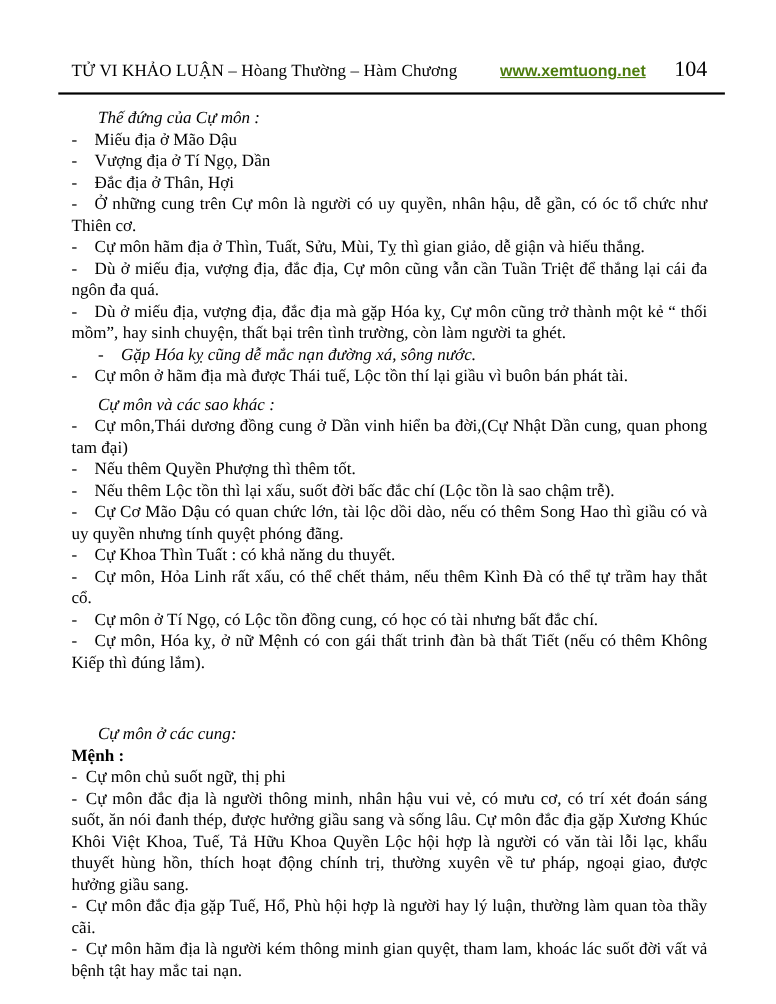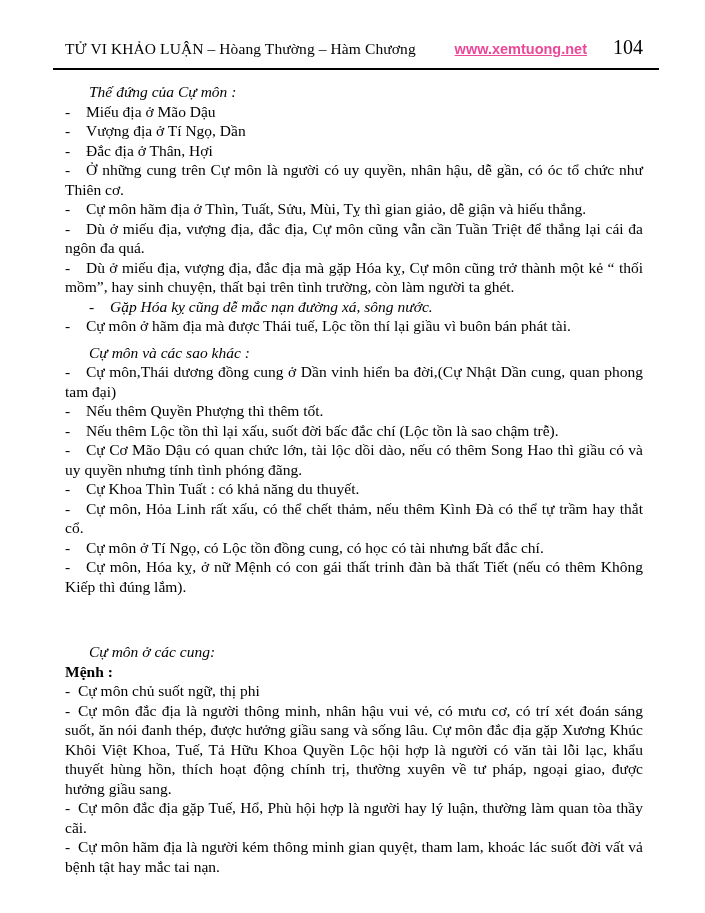--- a/index.html
+++ b/index.html
@@ -11,39 +11,39 @@
     width: 705px;
     height: 913px;
     overflow: hidden;
     font-family: "Liberation Serif", "DejaVu Serif", serif;
     color: #000000;
   }
   .page {
     box-sizing: border-box;
     width: 705px;
     height: 828px;
-    padding: 38px 62px 0 65px;
+    padding: 54px 62px 0 65px;
   }
   
   .header {
     display: flex;
     align-items: baseline;
     font-size: 15.5px;
     line-height: 19px;
     white-space: nowrap;
   }
   .header-title {
     flex: 1 1 auto;
     letter-spacing: 0.1px;
   }
   .header-link {
     font-family: "Liberation Sans", "DejaVu Sans", sans-serif;
     font-weight: bold;
     font-size: 14.5px;
-    color: #ec4899;
+    color: #4d7c0f;
     text-decoration: underline;
     margin-right: 26px;
     cursor: pointer;
   }
   .header-page {
     font-size: 20px;
   }
   .rule {
     border: none;
     border-top: 2px solid #000000;
@@ -108,21 +108,21 @@
     <p class="para b"><span class="dash">-</span><span class="txt">Cự môn ở hãm địa mà được Thái tuế, Lộc tồn thí lại giầu vì buôn bán phát tài.</span></p>
 
     <p class="para it sp-sm"><span class="txt">Cự môn và các sao khác :</span></p>
 
     <p class="para b"><span class="dash">-</span><span class="txt">Cự môn,Thái dương đồng cung ở Dần vinh hiển ba đời,(Cự Nhật Dần cung, quan phong tam đại)</span></p>
 
     <p class="para b"><span class="dash">-</span><span class="txt">Nếu thêm Quyền Phượng thì thêm tốt.</span></p>
 
     <p class="para b"><span class="dash">-</span><span class="txt">Nếu thêm Lộc tồn thì lại xấu, suốt đời bấc đắc chí (Lộc tồn là sao chậm trễ).</span></p>
 
-    <p class="para b"><span class="dash">-</span><span class="txt">Cự Cơ Mão Dậu có quan chức lớn, tài lộc dồi dào, nếu có thêm Song Hao thì giầu có và uy quyền nhưng tính tình phóng đãng.</span></p>
+    <p class="para b"><span class="dash">-</span><span class="txt">Cự Cơ Mão Dậu có quan chức lớn, tài lộc dồi dào, nếu có thêm Song Hao thì giầu có và uy quyền nhưng tính quyệt phóng đãng.</span></p>
 
     <p class="para b"><span class="dash">-</span><span class="txt">Cự Khoa Thìn Tuất : có khả năng du thuyết.</span></p>
 
 
     <p class="para b"><span class="dash">-</span><span class="txt">Cự môn, Hỏa Linh rất xấu, có thể chết thảm, nếu thêm Kình Đà có thể tự trầm hay thắt cổ.</span></p>
 
     <p class="para b"><span class="dash">-</span><span class="txt">Cự môn ở Tí Ngọ, có Lộc tồn đồng cung, có học có tài nhưng bất đắc chí.</span></p>
 
     <p class="para b"><span class="dash">-</span><span class="txt">Cự môn, Hóa kỵ, ở nữ Mệnh có con gái thất trinh đàn bà thất Tiết (nếu có thêm Không Kiếp thì đúng lắm).</span></p>
 

